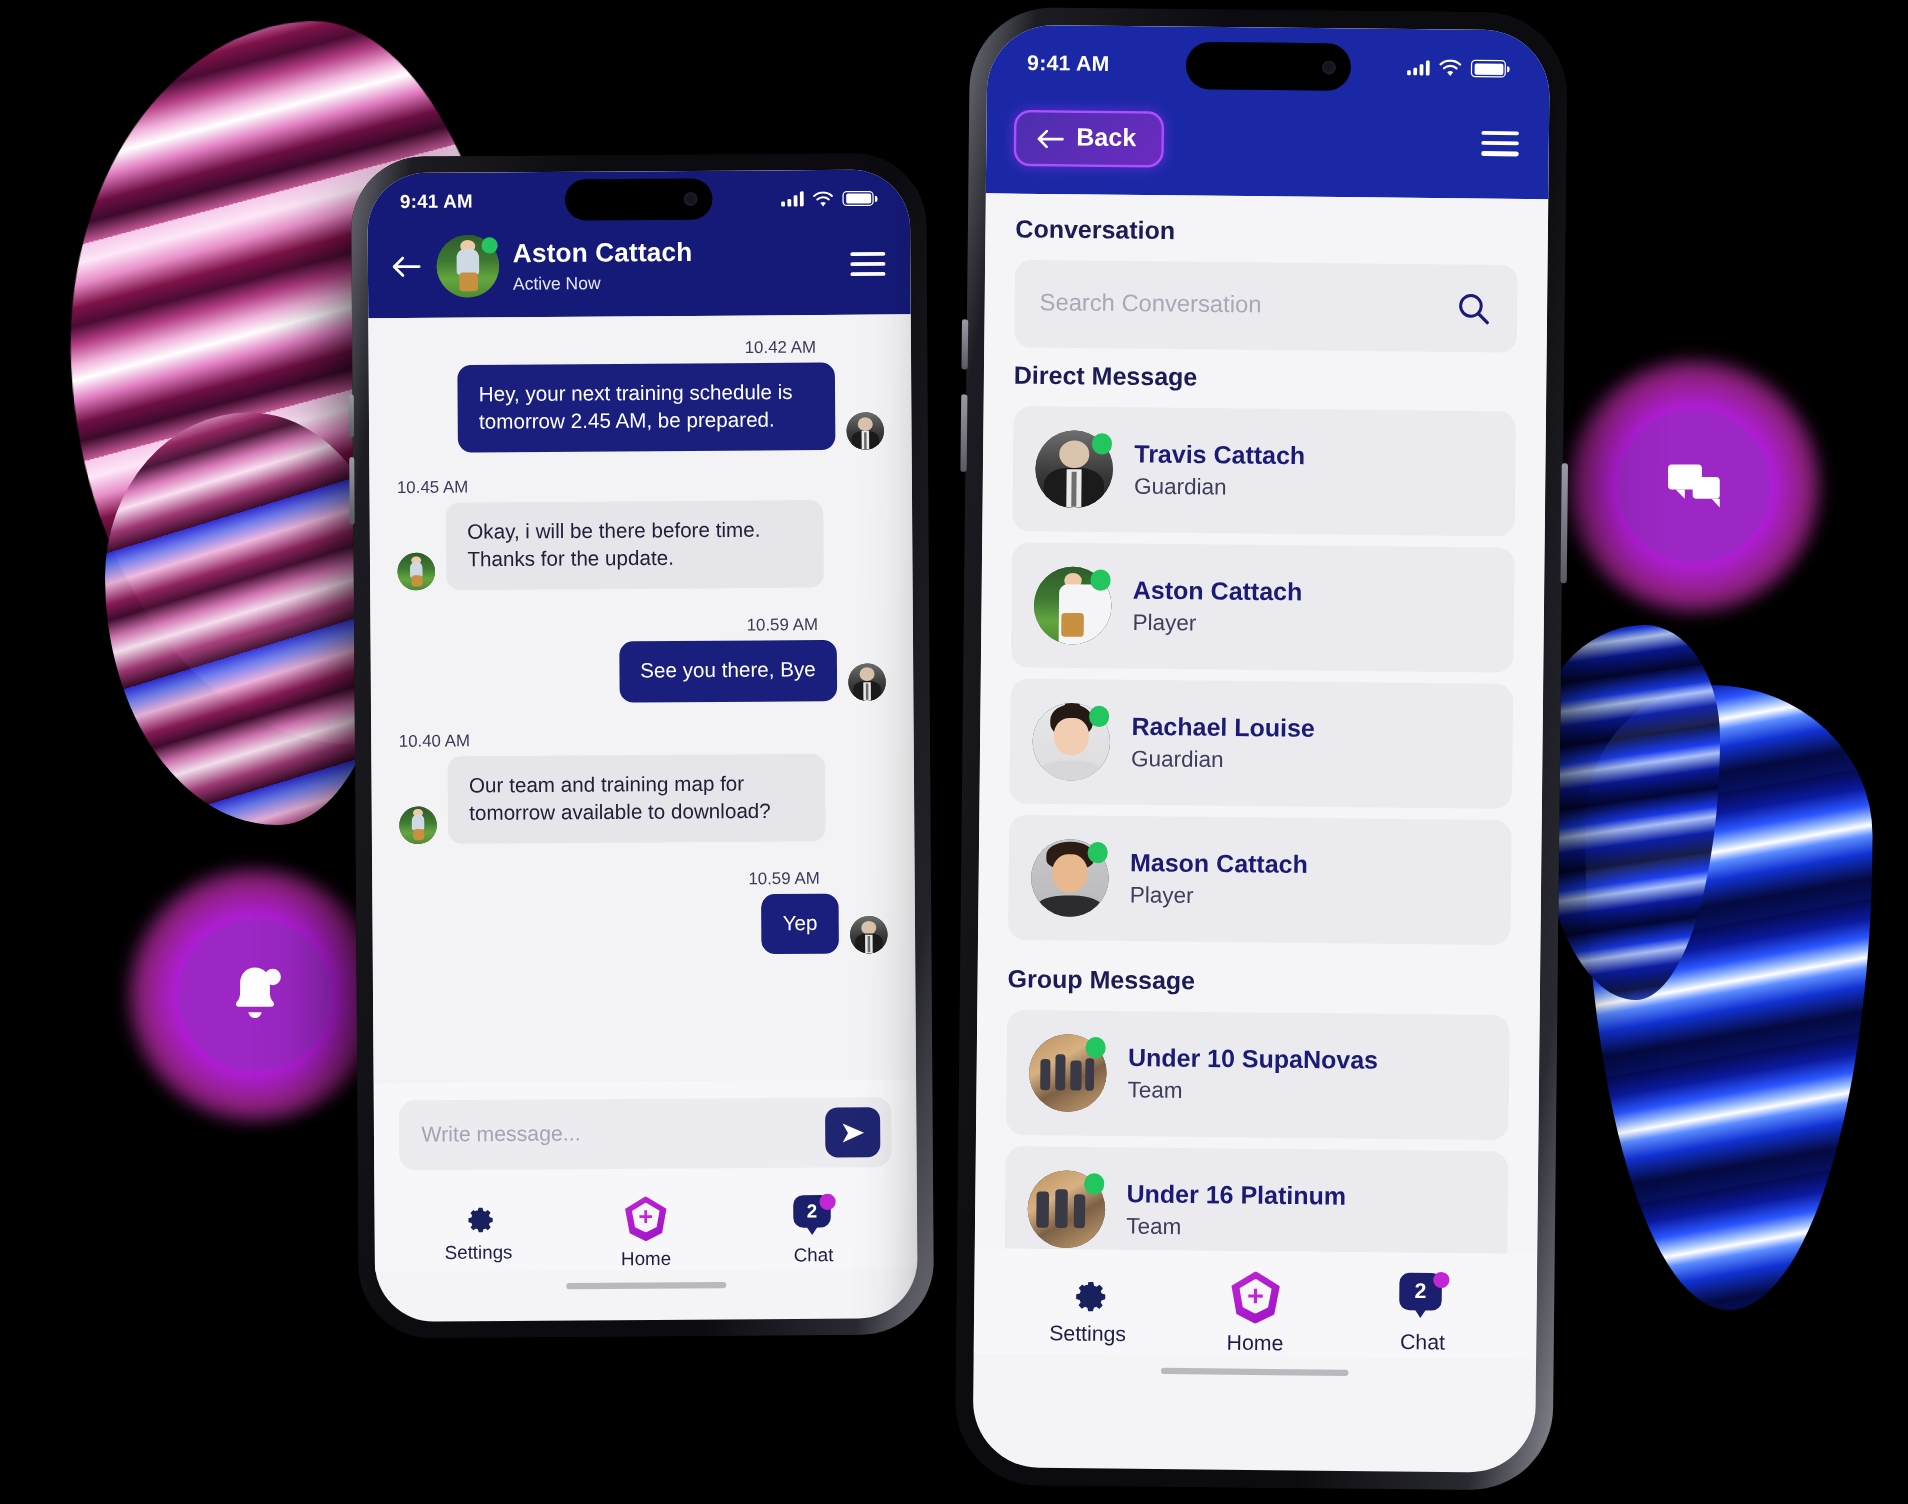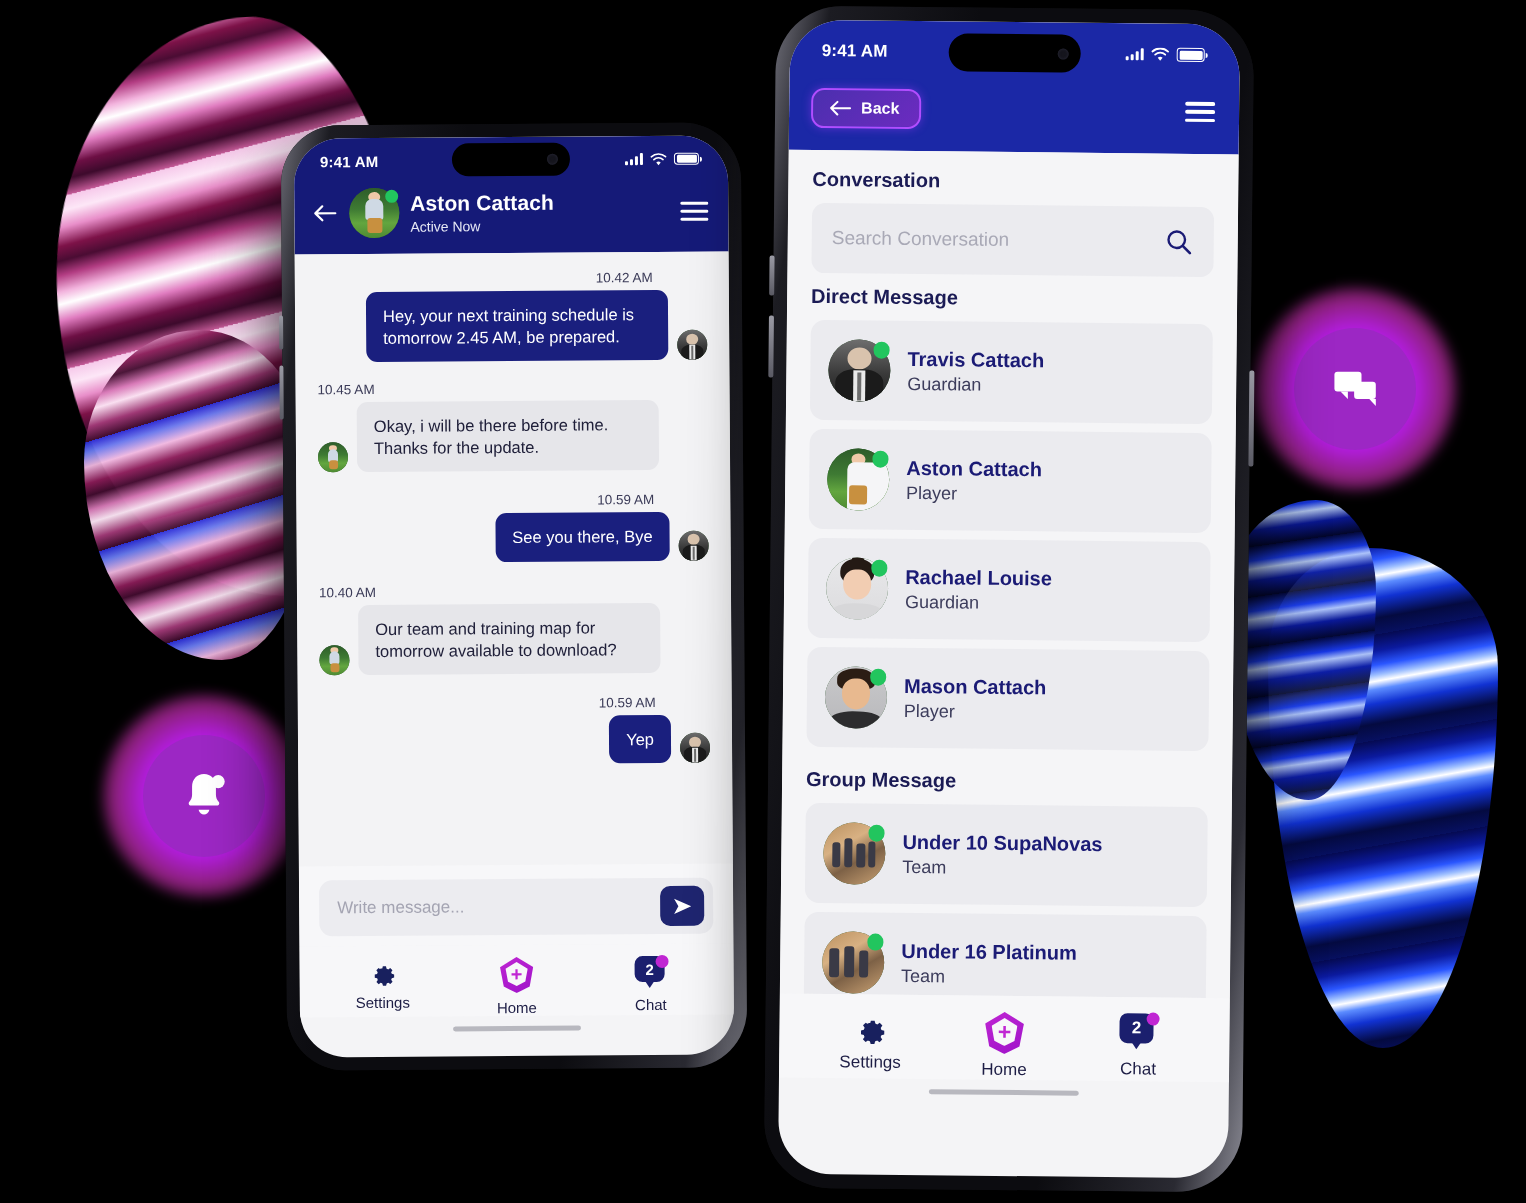--- a/index.html
+++ b/index.html
@@ -209,21 +209,21 @@
 
   
   #phone-b .app-header{ background:#1b28a6; padding-bottom:22px; }
   #phone-b .statusbar{ height:62px; font-size:17px; padding:0 32px; }
   #phone-b .notch{ top:12px; width:132px; height:38px; }
   #phone-b .hdr-row{ display:flex; align-items:center; padding:6px 24px 0 22px; }
   .back-btn{ display:flex; align-items:center; gap:9px; cursor:pointer;
     background:linear-gradient(135deg,#4b2fae,#6c2bc0);
     border:2px solid #b14dff; border-radius:13px; padding:9px 20px 9px 15px;
     box-shadow:0 0 10px rgba(170,60,255,.45); }
-  .back-btn .lbl{ color:#fff; font-size:16px; font-weight:700;text-align:right; }
+  .back-btn .lbl{ color:#fff; font-size:20px; font-weight:700;text-align:right; }
   #phone-b .hamburger{ width:30px; height:20px; margin-left:auto; }
   #phone-b .hamburger i{ height:3.5px; }
 
   #phone-b .body{ background:#f5f5f7; height:844px; padding:0 24px; overflow:hidden; }
   .sec-title{ font-size:20px; font-weight:700; color:#1b1b55;
     padding:18px 0 12px; }
   .sec-title.tight{ padding-top:12px; }
   .searchbar{ background:#ebebef; border-radius:13px; height:70px;
     display:flex; align-items:center; padding:0 20px; }
   .searchbar input{ flex:1; border:0; background:transparent; outline:none;

